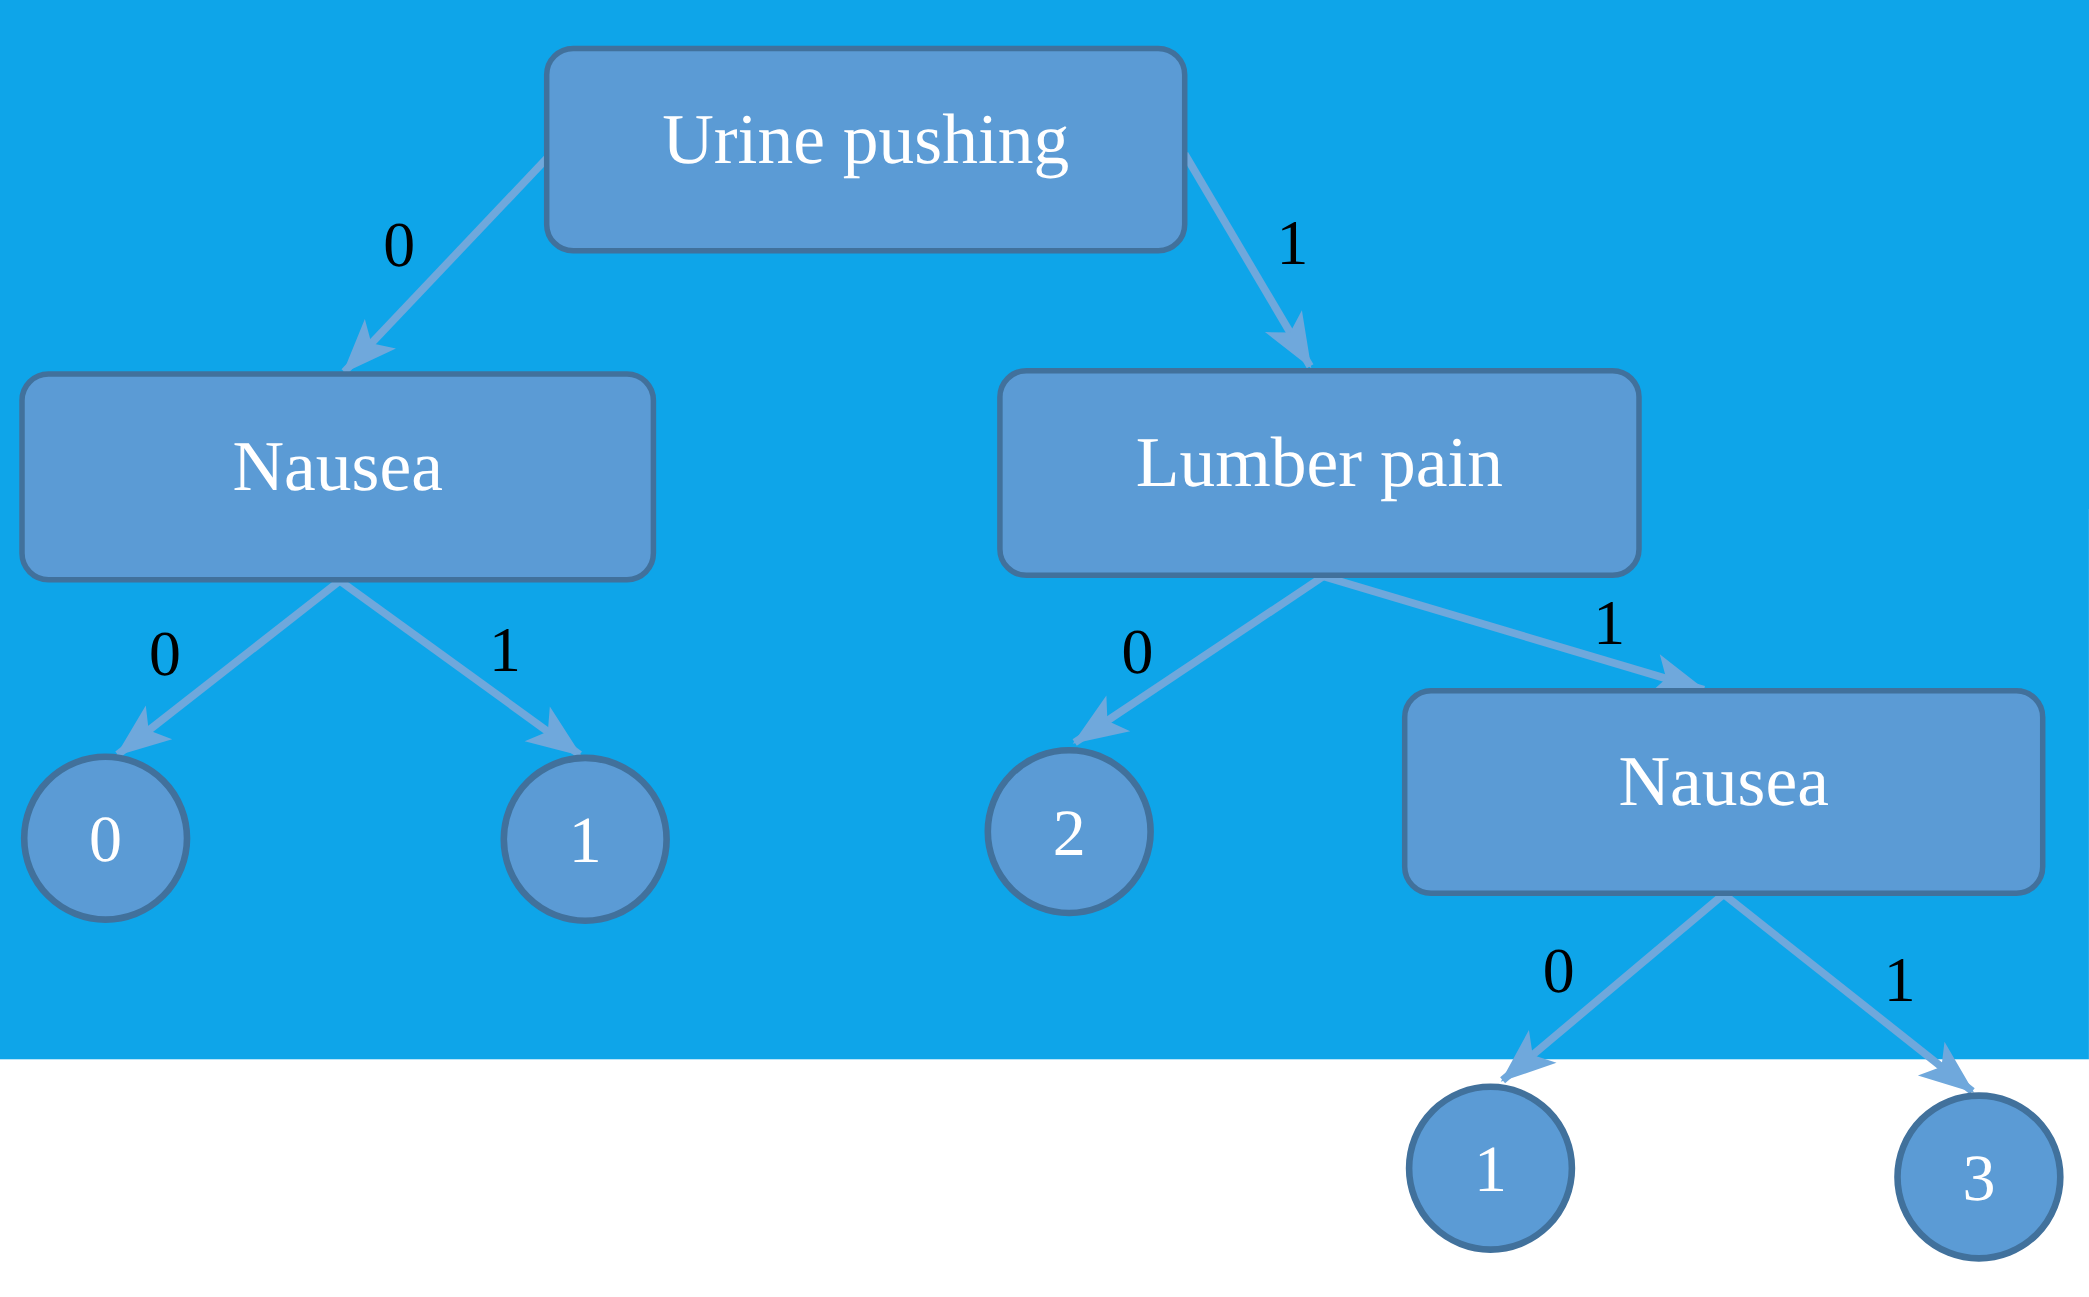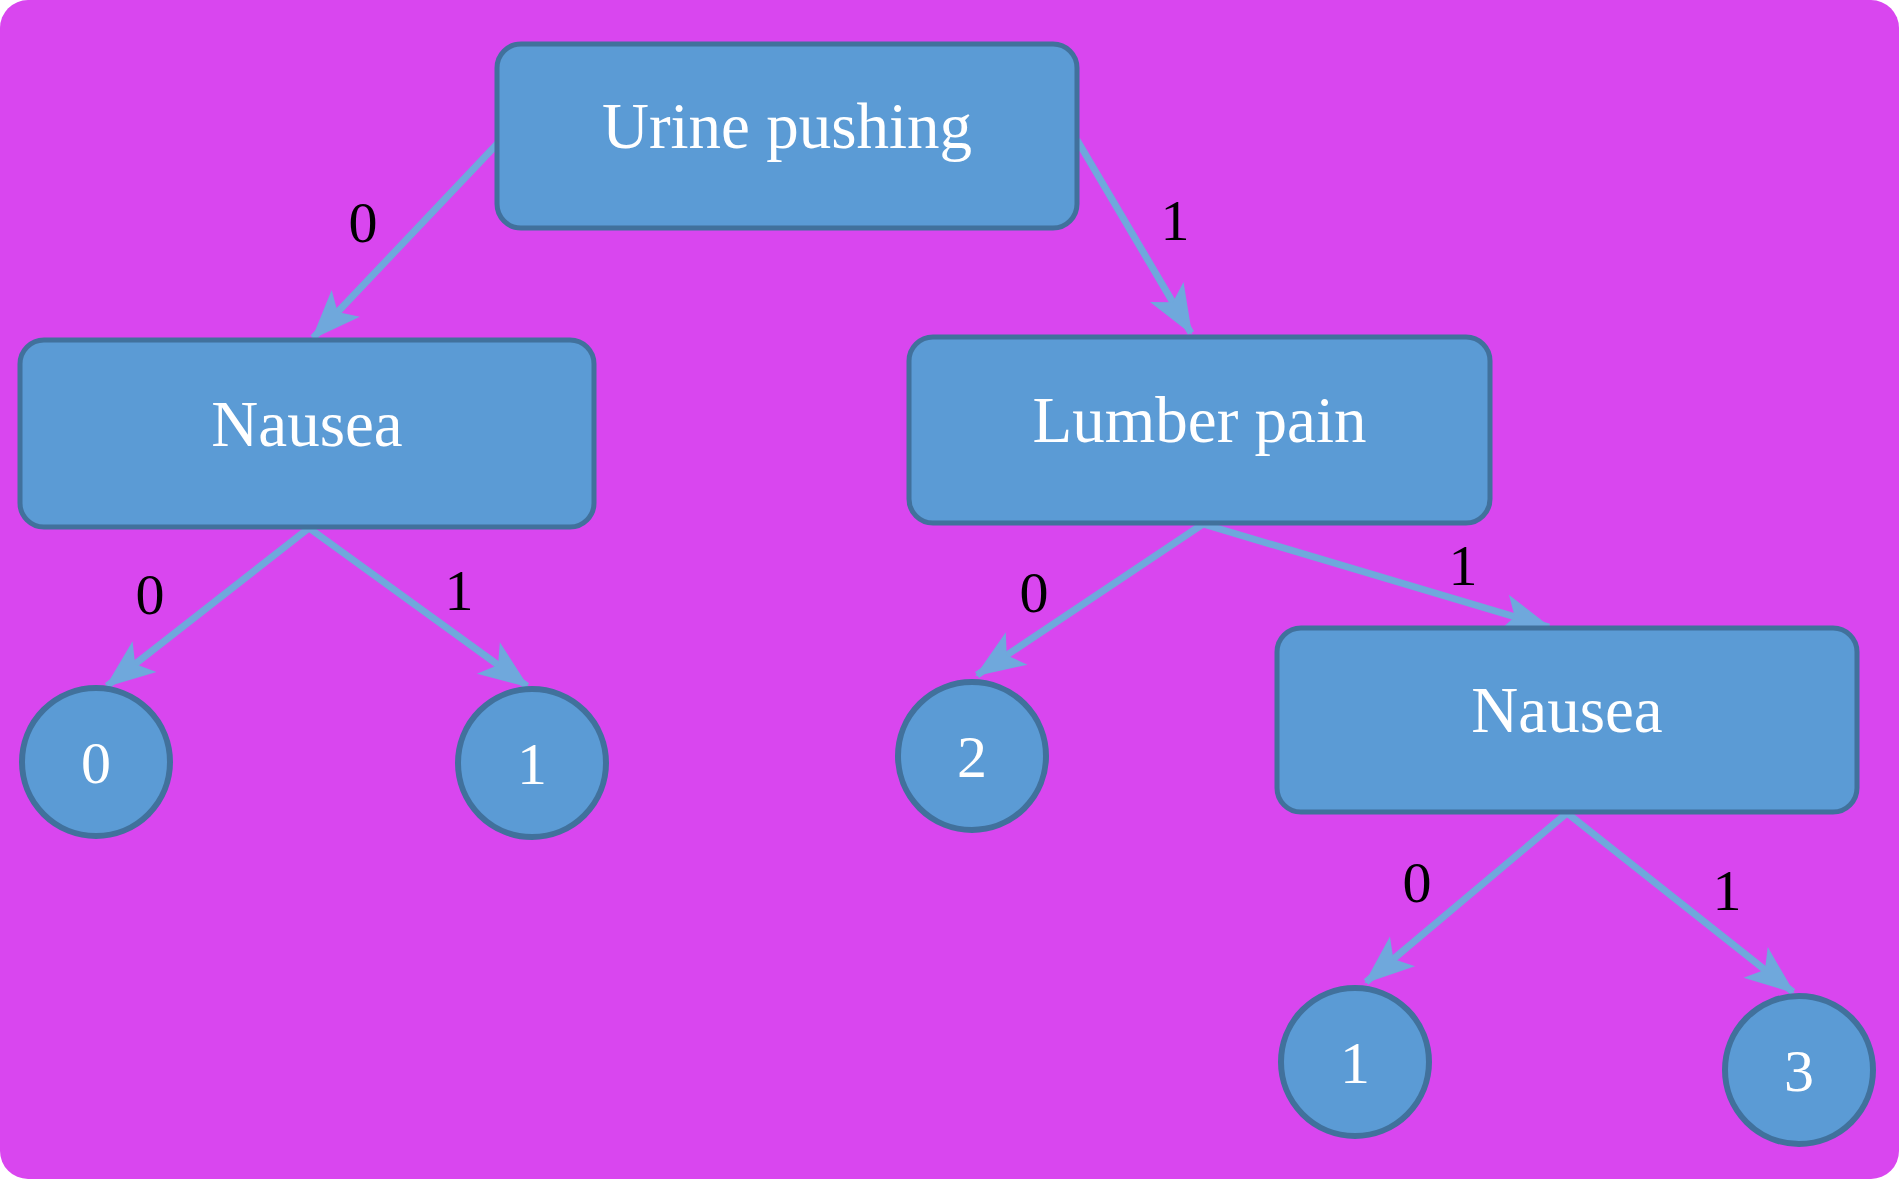--- a/index.html
+++ b/index.html
@@ -5,24 +5,23 @@
   html, body {
     margin: 0;
     padding: 0;
     background: #ffffff;
     width: 1899px;
     height: 1179px;
     overflow: hidden;
   }
   .diagram-wrap {
     width: 1899px;
-    height: 1179px;
+    height: 963px;
     position: relative;
-    background: #d946ef;
-    border-radius: 28px;
+    background: #0ea5e9;
   }
   svg { display: block; }
   .node-label {
     font-family: "Liberation Serif", "DejaVu Serif", serif;
     font-size: 65px;
     text-anchor: middle;
   }
   .leaf-label {
     font-family: "Liberation Serif", "DejaVu Serif", serif;
     font-size: 60px;

